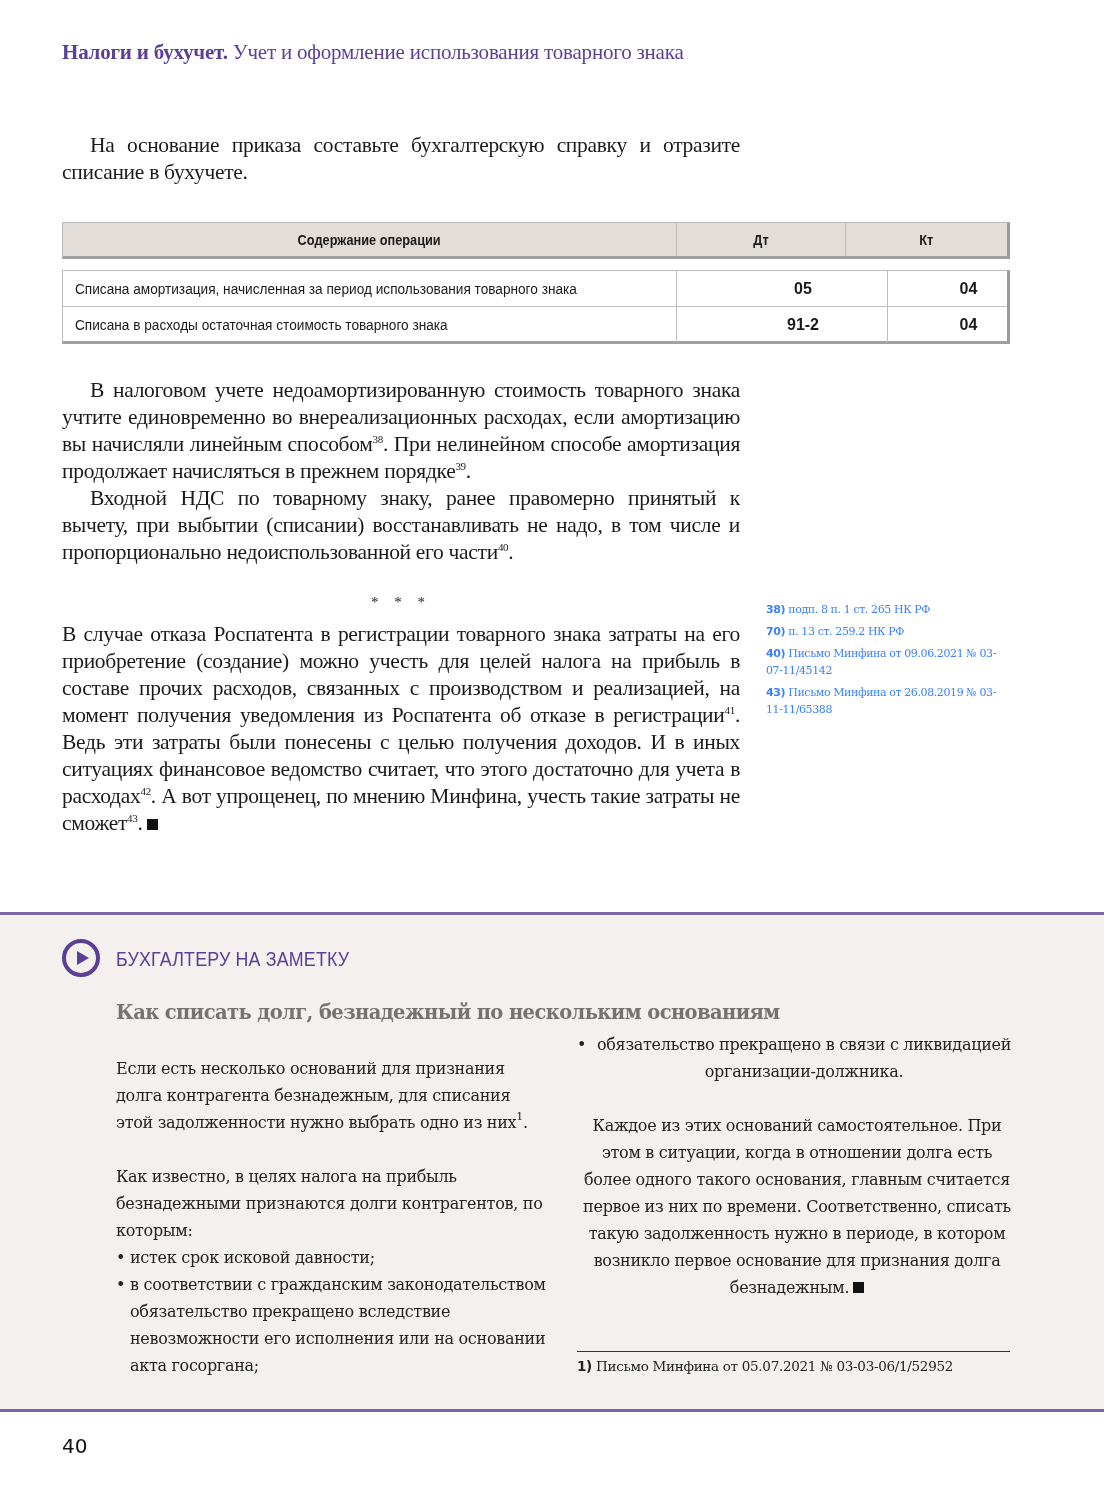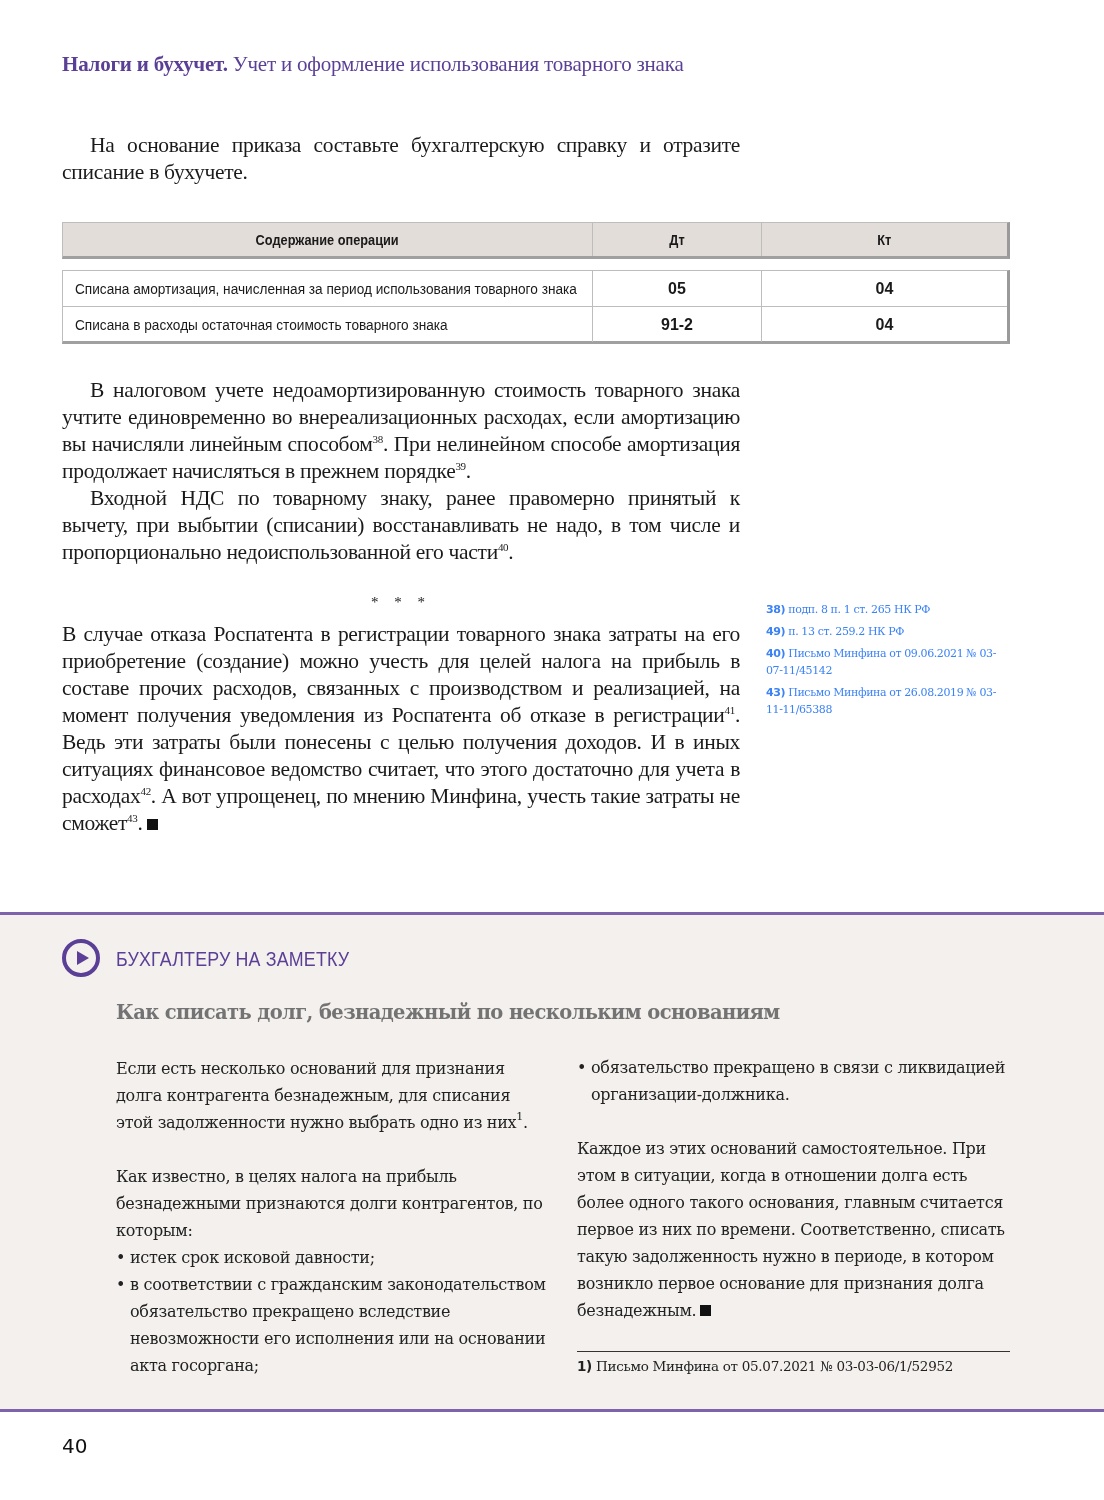--- a/index.html
+++ b/index.html
@@ -1,21 +1,21 @@
 <!DOCTYPE html>
 <html><head>
 <meta charset="utf-8">
 <style>
   html, body { margin: 0; padding: 0; }
   body {
     width: 1104px; height: 1500px; background: #ffffff; position: relative; overflow: hidden;
     font-family: "Liberation Serif", "DejaVu Serif", serif; color: #1a1a1a;
   }
   .running-head {
-    position: absolute; left: 62px; top: 52px; font-size: 21px; color: #5b3f96;
+    position: absolute; left: 62px; top: 40px; font-size: 21px; color: #5b3f96;
     font-family: "Liberation Serif", serif; letter-spacing: -0.2px;
   }
   .running-head b { font-weight: bold; }
   .body-text {
     position: absolute; left: 62px; width: 678px; font-size: 21.5px; line-height: 27px;
     font-family: "Liberation Serif", serif; text-align: justify; letter-spacing: -0.3px;
   }
   .body-text p { margin: 0; text-indent: 28px; }
   .body-text p.noindent { text-indent: 0; }
   sup { font-size: 11px; line-height: 0; vertical-align: 8px; }
@@ -24,28 +24,28 @@
   .stars { position: absolute; left: 62px; width: 678px; top: 594px; text-align: center; font-size: 15px; letter-spacing: 6px; }
   .p3 { top: 621px; }
 
   
   .tbl-head, .tbl-body {
     position: absolute; left: 62px; width: 948px; border: 1px solid #bdbdbd; border-right: 3px solid #9a9a9a;
     font-family: "Liberation Sans", sans-serif; box-sizing: border-box;
   }
   .tbl-head { top: 222px; height: 37px; background: #e3ddda; border-bottom: 3px solid #a0a0a0; display: flex; }
   .tbl-body { top: 270px; height: 74px; background: #ffffff; border-bottom: 3px solid #a0a0a0; }
-  .col-op { width: 530px; border-right: 1px solid #bdbdbd; box-sizing: border-box; }
+  .col-op { width: 614px; border-right: 1px solid #bdbdbd; box-sizing: border-box; }
   .col-dt { width: 169px; border-right: 1px solid #bdbdbd; box-sizing: border-box; text-align: center; }
   .col-kt { flex: 1; text-align: center; }
   .tbl-head > div { display: flex; align-items: center; justify-content: center; font-weight: bold; font-size: 15px; color: #1a1a1a; transform: scaleX(0.88); }
   .tbl-head .col-op { transform: none; }
   .tbl-head .col-op span, .tbl-head .col-dt span, .tbl-head .col-kt span { display: inline-block; transform: scaleX(0.85); }
   .tbl-head > div.col-dt, .tbl-head > div.col-kt { transform: none; }
-  .row { display: flex; height: 35px; align-items: stretch; }
+  .row { display: flex; height: 35px; align-items: stretch; gap: 42px; }
   .row + .row { border-top: 1px solid #bdbdbd; }
   .row > div { display: flex; align-items: center; font-size: 15.5px; }
   .row .col-op { padding-left: 12px; }
   .row .col-op span { display: inline-block; transform: scaleX(0.88); transform-origin: left center; white-space: nowrap; }
   .row .col-dt, .row .col-kt { justify-content: center; font-weight: bold; font-size: 16px; }
 
   
   .side-notes {
     position: absolute; left: 766px; top: 601px; width: 230px; font-size: 11px; line-height: 17px;
     font-family: "DejaVu Serif", serif; letter-spacing: -0.4px; color: #3b82f6;
@@ -77,21 +77,21 @@
   .box-col {
     position: absolute; font-family: "DejaVu Serif", serif; font-size: 16px; line-height: 27px; color: #222;
     letter-spacing: -0.3px;
   }
   .box-col p { margin: 0; }
   .box-col .gap { height: 27px; }
   .box-col ul { list-style: none; margin: 0; padding: 0; }
   .box-col li { position: relative; padding-left: 14px; }
   .box-col li::before { content: "•"; position: absolute; left: 0; top: 0; }
   .col-left { left: 116px; top: 1055px; width: 430px; }
-  .col-right { left: 577px; top: 1054px; width: 440px; }
+  .col-right { left: 577px; top: 1031px; width: 440px; text-align: center; }
   .box-foot-rule { position: absolute; left: 577px; top: 1351px; width: 433px; height: 1px; background: #333; }
   .box-foot { position: absolute; left: 577px; top: 1358px; font-family: "DejaVu Serif", serif; font-size: 13.5px; letter-spacing: -0.3px; color: #222; }
   .box-foot b { font-family: "DejaVu Sans", sans-serif; }
   .end-mark { display: inline-block; width: 11px; height: 11px; background: #111; margin-left: 4px; vertical-align: 0px; }
 
   .page-number { position: absolute; left: 62px; top: 1434px; font-family: "DejaVu Sans", sans-serif; font-size: 20px; color: #111; }
 </style>
 </head>
 <body>
 
@@ -138,21 +138,21 @@
 </div>
 
 <div class="stars">* * *</div>
 
 <div class="body-text p3">
   <p class="noindent"><span>В случае отказа Роспатента в регистрации товарного знака затраты на его приобретение (создание) можно учесть для целей налога на прибыль в составе прочих расходов, связанных с производством и реализацией, на момент получения уведомления из Роспатента об отказе в регистрации</span><sup>41</sup><span>. Ведь эти затраты были понесены с целью получения доходов. И в иных ситуациях финансовое ведомство считает, что этого достаточно для учета в расходах</span><sup>42</sup><span>. А вот упрощенец, по мнению Минфина, учесть такие затраты не сможет</span><sup>43</sup><span>.</span><span class="end-mark"></span></p>
 </div>
 
 <div class="side-notes">
   <div class="note"><b>38)</b> <span>подп. 8 п. 1 ст. 265 НК РФ</span></div>
-  <div class="note"><b>49)</b> <span>п. 13 ст. 259.2 НК РФ</span></div>
+  <div class="note"><b>70)</b> <span>п. 13 ст. 259.2 НК РФ</span></div>
   <div class="note"><b>40)</b> <span>Письмо Минфина от 09.06.2021 № 03-07-11/45142</span></div>
   <div class="note"><b>43)</b> <span>Письмо Минфина от 26.08.2019 № 03-11-11/65388</span></div>
 </div>
 
 <div class="note-box"></div>
 <div class="play-icon"></div>
 <div class="box-label">БУХГАЛТЕРУ НА ЗАМЕТКУ</div>
 <div class="box-title">Как списать долг, безнадежный по нескольким основаниям</div>
 
 <div class="box-col col-left">

